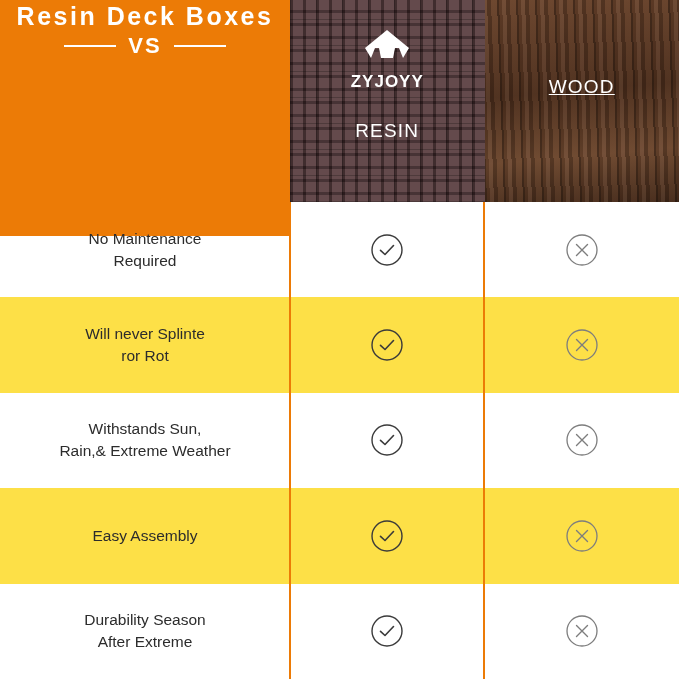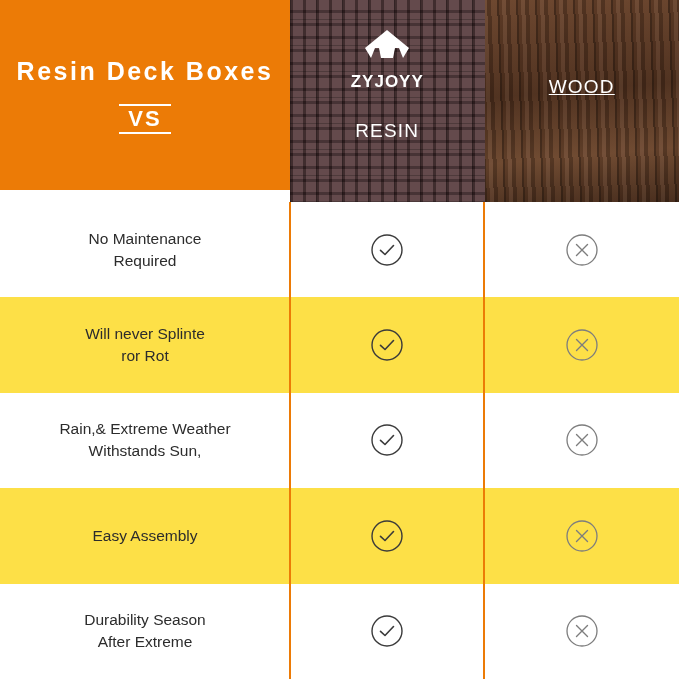--- a/index.html
+++ b/index.html
@@ -21,43 +21,41 @@
   }
 
   
   .header {
     display: flex;
     width: 679px;
     height: 202px;
   }
   .hdr-title {
     width: 290px;
-    height: 190px;
+    height: 236px;
     background: #ec7b06;
     color: #ffffff;
     display: flex;
     flex-direction: column;
     align-items: center;
-    justify-content: center;
     box-sizing: border-box;
   }
   .hdr-line {
     font-size: 25px;
     font-weight: bold;
     letter-spacing: 2.5px;
     line-height: 1.32;
     white-space: nowrap;
   }
   .vs-row {
     display: flex;
     align-items: center;
     justify-content: center;
     width: 100%;
-    margin: 16px 0 2px 0;
-    flex-direction: column;
+    margin: 0 0 2px 0;
   }
   .vs-rule {
     height: 2px;
     background: #ffffff;
     width: 52px;
   }
   .vs-text {
     font-size: 22px;
     font-weight: bold;
     letter-spacing: 2px;
@@ -256,22 +254,22 @@
         <svg width="34" height="34" viewBox="0 0 34 34" xmlns="http://www.w3.org/2000/svg">
           <circle cx="17" cy="17" r="15" fill="none" stroke="#7d7d7d" stroke-width="1.3"></circle>
           <path d="M11.5 11.5 L22.5 22.5 M22.5 11.5 L11.5 22.5" fill="none" stroke="#7d7d7d" stroke-width="1.4" stroke-linecap="round"></path>
         </svg>
       </span>
     </div>
   </div>
 
   <div class="row plain">
     <div class="cell-feature">
+      <div>Withstands Sun,</div>
       <div>Rain,&amp; Extreme Weather</div>
-      <div>Withstands Sun,</div>
     </div>
     <div class="cell-mark">
       <span class="icon-circle">
         <svg width="34" height="34" viewBox="0 0 34 34" xmlns="http://www.w3.org/2000/svg">
           <circle cx="17" cy="17" r="15" fill="none" stroke="#3a3a3a" stroke-width="1.4"></circle>
           <path d="M10.5 17.3 L15 21.5 L23.5 12.5" fill="none" stroke="#3a3a3a" stroke-width="1.6" stroke-linecap="round" stroke-linejoin="round"></path>
         </svg>
       </span>
     </div>
     <div class="cell-mark">

